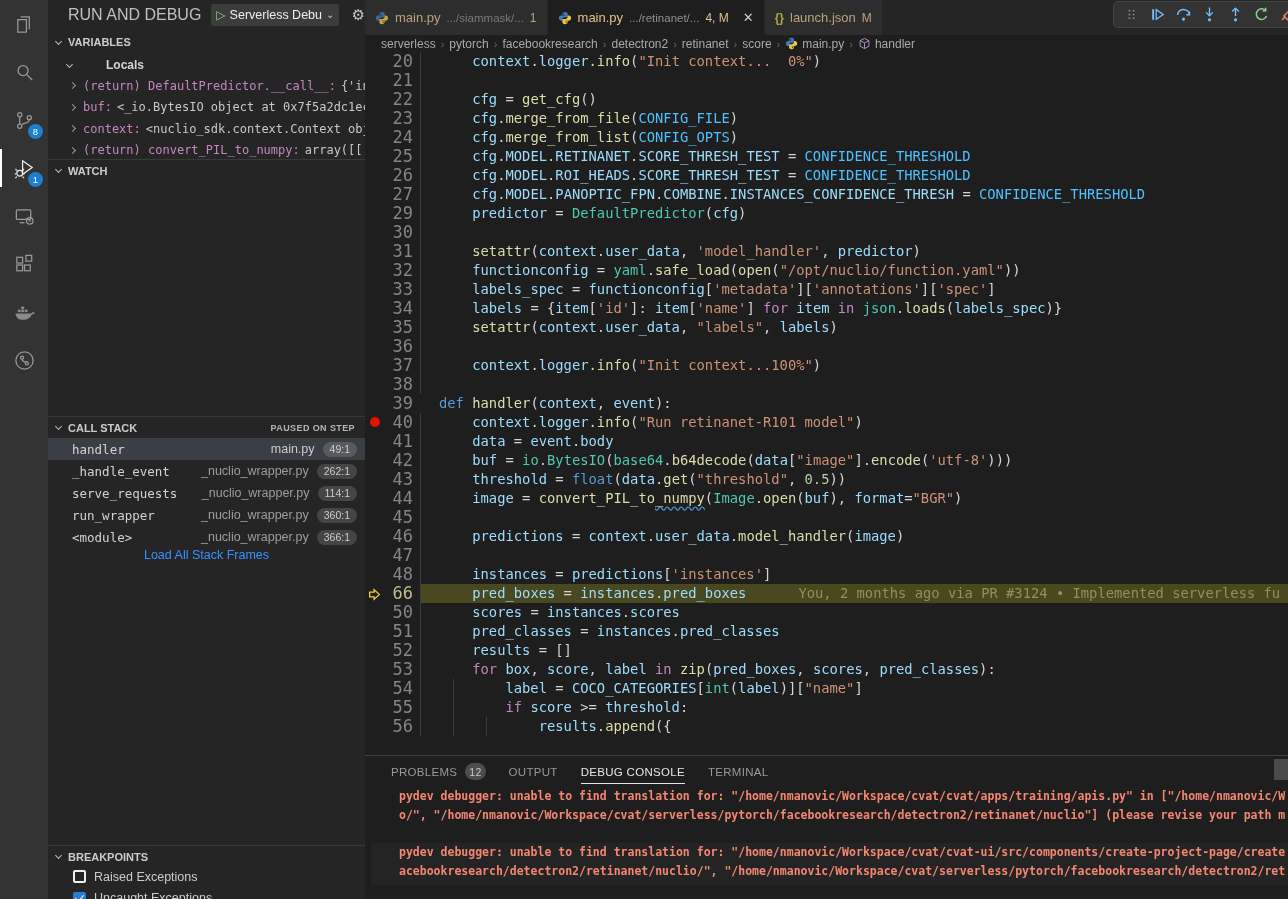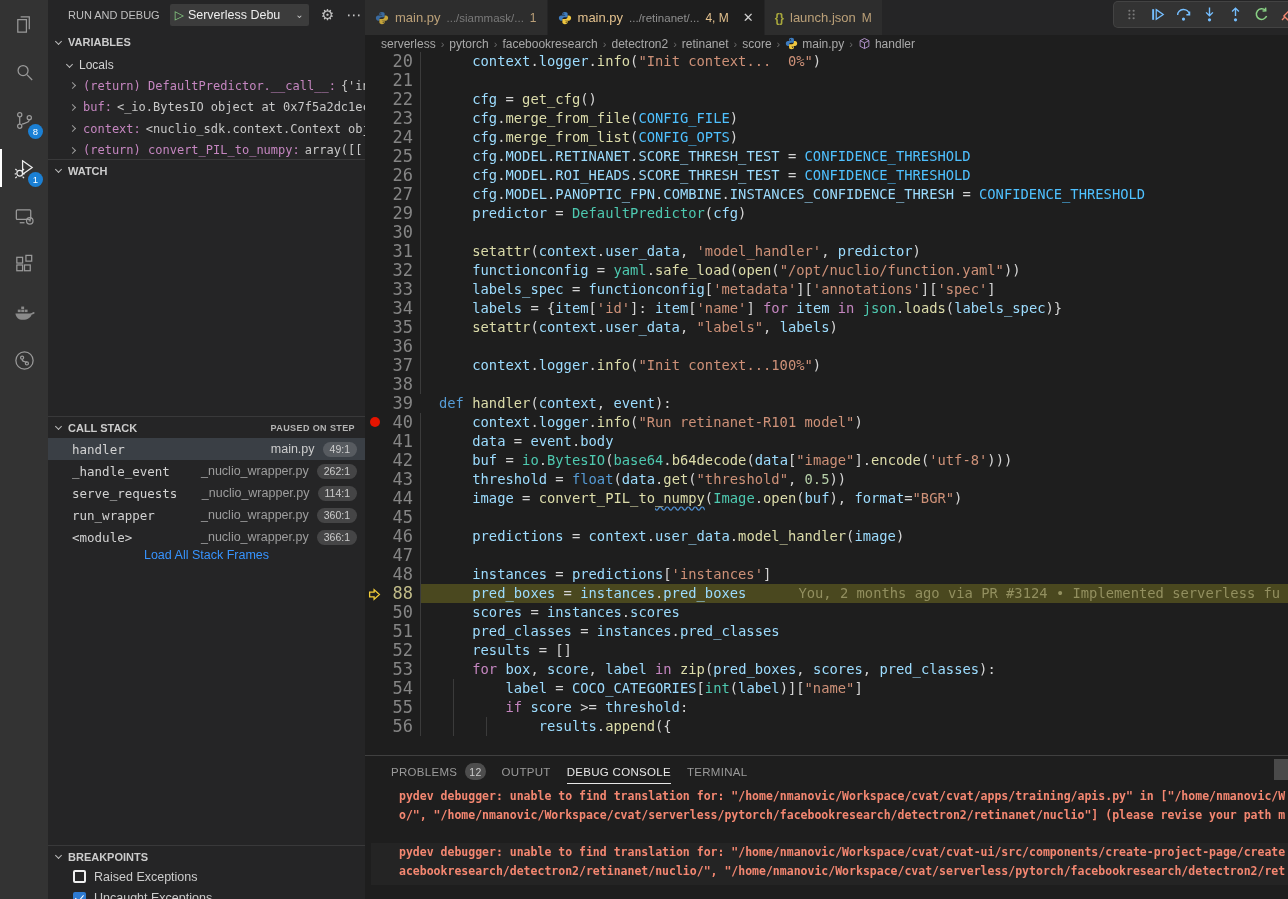--- a/index.html
+++ b/index.html
@@ -11,34 +11,34 @@
   .ab-item { position:relative; width:48px; height:48px; display:flex; align-items:center; justify-content:center; }
   .ab-item svg { width:23px; height:23px; stroke:#9a9a9a; fill:none; stroke-width:1.3; }
   .ab-item.active svg { stroke:#ececec; }
   .ab-item.active::before { content:""; position:absolute; left:0; top:5px; bottom:5px; width:2px; background:#ffffff; }
   .ab-badge { position:absolute; right:5px; bottom:5px; min-width:15px; height:15px; padding:0 3px; border-radius:9px;
      background:var(--badge,#1b80d4); color:#fff; font-size:9.5px; display:flex; align-items:center; justify-content:center; }
 
   
   #sidebar { position:absolute; left:48px; top:0; width:317px; height:899px; background:#252526; overflow:hidden; }
   .sb-top { position:absolute; top:0; left:0; right:0; height:29px; display:flex; align-items:center; padding-left:20px; }
-  .sb-title { font-size:11px; color:#c0c0c0; white-space:nowrap; }
+  .sb-title { font-size:16px; color:#c0c0c0; white-space:nowrap; }
   .cfg-select { margin-left:10px; width:139px; height:22px; background:#3c3c3c; border-radius:2px; display:flex; align-items:center; padding:0 5px; gap:4px; }
   .cfg-play { color:#89d185; font-size:12px; }
   .cfg-label { font-size:12.5px; color:#eeeeee; white-space:nowrap; overflow:hidden; flex:1; }
   .cfg-chev, .icon-btn { color:#c5c5c5; }
   .icon-btn { margin-left:12px; font-size:15px; }
 
   .sec-h { position:absolute; left:0; right:0; height:22px; display:flex; align-items:center; padding-left:5px;
      font-size:11px; font-weight:bold; color:#cccccc; background:#252526; border-top:1px solid rgba(204,204,204,.12); z-index:2; }
   .chev { width:5px; height:5px; border-right:1.4px solid #bbb; border-bottom:1.4px solid #bbb; transform:rotate(45deg); margin:-2px 7px 0 3px; flex:none; }
   .twist { width:5px; height:5px; border-right:1.4px solid #9a9a9a; border-bottom:1.4px solid #9a9a9a; transform:rotate(-45deg); margin-right:8px; flex:none; }
   .sec-right { margin-left:auto; margin-right:10px; font-size:9px; font-weight:bold; color:#b5b5b5; letter-spacing:.4px; }
 
-  .subhead { position:absolute; left:0; right:0; height:22px; display:flex; align-items:center; padding-left:16px; font-size:12px; font-weight:normal; color:#d4d4d4; }
+  .subhead { position:absolute; left:0; right:0; height:22px; display:flex; align-items:center; padding-left:16px; font-size:12px; font-weight:bold; color:#d4d4d4;gap:27px; }
   #var-rows { position:absolute; top:75px; left:0; right:0; height:101px; overflow:hidden; z-index:1; }
   .vrow { height:21.5px; display:flex; align-items:center; padding-left:22px; white-space:nowrap; overflow:hidden;
      font-family:"DejaVu Sans Mono",monospace; font-size:12px; }
   .v-name { color:#c586c0; }
   .v-val { color:#c8c8c8; margin-left:5px; }
 
   #cs-rows { position:absolute; top:438px; left:0; right:0; }
   .csrow { height:22px; display:flex; align-items:center; padding:0 8px 0 24px; }
   .csrow.sel { background:#3a3f45; }
   .cs-name { font-family:"DejaVu Sans Mono",monospace; font-size:12.5px; color:#d2d2d2; }
@@ -87,21 +87,21 @@
   .cur .ln { color:#c2bd8a; }
   .lc { padding-left:26px; z-index:1; }
   .tk-p { color:#d4d4d4; } .tk-v { color:#9cdcfe; } .tk-f { color:#dcdcaa; } .tk-s { color:#ce9178; }
   .tk-k { color:#569cd6; } .tk-c { color:#c586c0; } .tk-t { color:#4ec9b0; } .tk-n { color:#b5cea8; }
   .tk-cb { color:#4fc1ff; }
   .tk-fq { color:#dcdcaa; text-decoration:underline; text-decoration-style:wavy; text-decoration-color:#4f8fd0; text-underline-offset:3px; }
   .blame { color:#928f5f; padding-left:52px; }
 
   
   #panel { position:absolute; left:0; right:0; top:755px; height:144px; background:#1e1e1e; border-top:1px solid rgba(128,128,128,.35); }
-  #ptabs { position:absolute; top:0; left:26px; height:31px; display:flex; gap:16px; }
+  #ptabs { position:absolute; top:0; left:26px; height:31px; display:flex; gap:23px; }
   .ptab { display:flex; align-items:center; gap:8px; height:31px; position:relative; font-size:11.5px; letter-spacing:.3px; color:#9a9a9a; }
   .ptab.active { color:#e7e7e7; }
   .ptab.active::after { content:""; position:absolute; left:0; right:0; bottom:3px; height:1px; background:#e7e7e7; }
   .pbadge { background:#4d4d4d; border-radius:9px; min-width:18px; height:17px; padding:0 4px; display:flex; align-items:center; justify-content:center; font-size:10.5px; color:#cccccc; }
   .cblock { position:absolute; left:6px; right:0;font-weight:bold; }
   .crow { height:19px; padding-left:28px; color:var(--err,#f48771); font-family:"DejaVu Sans Mono",monospace; font-size:11.5px; white-space:pre; overflow:hidden; }
   .cblock.alt { background:#242424; padding-top:2px; padding-bottom:2px; }
   #pscroll { position:absolute; right:0; top:3px; width:14px; height:21px; background:#4a4a4a; }
 </style>
 </head>
@@ -426,21 +426,21 @@
       <div class="line"><i class="g" style="left: 55px;"></i><span class="bpm"></span><span class="ln">41</span><span class="lc"><span class="tk-p">    </span><span class="tk-v">data</span><span class="tk-p"> = </span><span class="tk-v">event</span><span class="tk-p">.</span><span class="tk-v">body</span></span></div>
       <div class="line"><i class="g" style="left: 55px;"></i><span class="bpm"></span><span class="ln">42</span><span class="lc"><span class="tk-p">    </span><span class="tk-v">buf</span><span class="tk-p"> = </span><span class="tk-t">io</span><span class="tk-p">.</span><span class="tk-t">BytesIO</span><span class="tk-p">(</span><span class="tk-t">base64</span><span class="tk-p">.</span><span class="tk-f">b64decode</span><span class="tk-p">(</span><span class="tk-v">data</span><span class="tk-p">[</span><span class="tk-s">"image"</span><span class="tk-p">].</span><span class="tk-f">encode</span><span class="tk-p">(</span><span class="tk-s">'utf-8'</span><span class="tk-p">)))</span></span></div>
       <div class="line"><i class="g" style="left: 55px;"></i><span class="bpm"></span><span class="ln">43</span><span class="lc"><span class="tk-p">    </span><span class="tk-v">threshold</span><span class="tk-p"> = </span><span class="tk-k">float</span><span class="tk-p">(</span><span class="tk-v">data</span><span class="tk-p">.</span><span class="tk-f">get</span><span class="tk-p">(</span><span class="tk-s">"threshold"</span><span class="tk-p">, </span><span class="tk-n">0.5</span><span class="tk-p">))</span></span></div>
       <div class="line"><i class="g" style="left: 55px;"></i><span class="bpm"></span><span class="ln">44</span><span class="lc"><span class="tk-p">    </span><span class="tk-v">image</span><span class="tk-p"> = </span><span class="tk-f">convert_PIL_to</span><span class="tk-fq">_numpy</span><span class="tk-p">(</span><span class="tk-t">Image</span><span class="tk-p">.</span><span class="tk-f">open</span><span class="tk-p">(</span><span class="tk-v">buf</span><span class="tk-p">), </span><span class="tk-v">format</span><span class="tk-p">=</span><span class="tk-s">"BGR"</span><span class="tk-p">)</span></span></div>
       <div class="line"><i class="g" style="left: 55px;"></i><span class="bpm"></span><span class="ln">45</span><span class="lc"></span></div>
       <div class="line"><i class="g" style="left: 55px;"></i><span class="bpm"></span><span class="ln">46</span><span class="lc"><span class="tk-p">    </span><span class="tk-v">predictions</span><span class="tk-p"> = </span><span class="tk-v">context</span><span class="tk-p">.</span><span class="tk-v">user_data</span><span class="tk-p">.</span><span class="tk-f">model_handler</span><span class="tk-p">(</span><span class="tk-v">image</span><span class="tk-p">)</span></span></div>
       <div class="line"><i class="g" style="left: 55px;"></i><span class="bpm"></span><span class="ln">47</span><span class="lc"></span></div>
       <div class="line"><i class="g" style="left: 55px;"></i><span class="bpm"></span><span class="ln">48</span><span class="lc"><span class="tk-p">    </span><span class="tk-v">instances</span><span class="tk-p"> = </span><span class="tk-v">predictions</span><span class="tk-p">[</span><span class="tk-s">'instances'</span><span class="tk-p">]</span></span></div>
       <div class="line cur"><div class="hl"></div><i class="g" style="left: 55px;"></i><span class="bpm"><span class="cur-arrow"><svg width="13" height="13" viewBox="0 0 16 16" fill="none" stroke="#f3cd38" stroke-width="1.6">
               <path d="M2 5h5.5V2L14 8l-6.5 6V11H2z"></path>
-            </svg></span></span><span class="ln">88</span><span class="lc"><span class="tk-p">    </span><span class="tk-v">pred_boxes</span><span class="tk-p"> = </span><span class="tk-v">instances</span><span class="tk-p">.</span><span class="tk-v">pred_boxes</span><span class="blame">You, 2 months ago via PR #3124 • Implemented serverless fu</span></span></div>
+            </svg></span></span><span class="ln">66</span><span class="lc"><span class="tk-p">    </span><span class="tk-v">pred_boxes</span><span class="tk-p"> = </span><span class="tk-v">instances</span><span class="tk-p">.</span><span class="tk-v">pred_boxes</span><span class="blame">You, 2 months ago via PR #3124 • Implemented serverless fu</span></span></div>
       <div class="line"><i class="g" style="left: 55px;"></i><span class="bpm"></span><span class="ln">50</span><span class="lc"><span class="tk-p">    </span><span class="tk-v">scores</span><span class="tk-p"> = </span><span class="tk-v">instances</span><span class="tk-p">.</span><span class="tk-v">scores</span></span></div>
       <div class="line"><i class="g" style="left: 55px;"></i><span class="bpm"></span><span class="ln">51</span><span class="lc"><span class="tk-p">    </span><span class="tk-v">pred_classes</span><span class="tk-p"> = </span><span class="tk-v">instances</span><span class="tk-p">.</span><span class="tk-v">pred_classes</span></span></div>
       <div class="line"><i class="g" style="left: 55px;"></i><span class="bpm"></span><span class="ln">52</span><span class="lc"><span class="tk-p">    </span><span class="tk-v">results</span><span class="tk-p"> = []</span></span></div>
       <div class="line"><i class="g" style="left: 55px;"></i><span class="bpm"></span><span class="ln">53</span><span class="lc"><span class="tk-p">    </span><span class="tk-c">for</span><span class="tk-p"> </span><span class="tk-v">box</span><span class="tk-p">, </span><span class="tk-v">score</span><span class="tk-p">, </span><span class="tk-v">label</span><span class="tk-p"> </span><span class="tk-c">in</span><span class="tk-p"> </span><span class="tk-f">zip</span><span class="tk-p">(</span><span class="tk-v">pred_boxes</span><span class="tk-p">, </span><span class="tk-v">scores</span><span class="tk-p">, </span><span class="tk-v">pred_classes</span><span class="tk-p">):</span></span></div>
       <div class="line"><i class="g" style="left: 55px;"></i><i class="g" style="left: 88px;"></i><span class="bpm"></span><span class="ln">54</span><span class="lc"><span class="tk-p">        </span><span class="tk-v">label</span><span class="tk-p"> = </span><span class="tk-v">COCO_CATEGORIES</span><span class="tk-p">[</span><span class="tk-t">int</span><span class="tk-p">(</span><span class="tk-v">label</span><span class="tk-p">)][</span><span class="tk-s">"name"</span><span class="tk-p">]</span></span></div>
       <div class="line"><i class="g" style="left: 55px;"></i><i class="g" style="left: 88px;"></i><span class="bpm"></span><span class="ln">55</span><span class="lc"><span class="tk-p">        </span><span class="tk-c">if</span><span class="tk-p"> </span><span class="tk-v">score</span><span class="tk-p"> &gt;= </span><span class="tk-v">threshold</span><span class="tk-p">:</span></span></div>
       <div class="line"><i class="g" style="left: 55px;"></i><i class="g" style="left: 88px;"></i><i class="g" style="left: 121px;"></i><span class="bpm"></span><span class="ln">56</span><span class="lc"><span class="tk-p">            </span><span class="tk-v">results</span><span class="tk-p">.</span><span class="tk-f">append</span><span class="tk-p">({</span></span></div>
     </div>
 
   <div id="panel">

